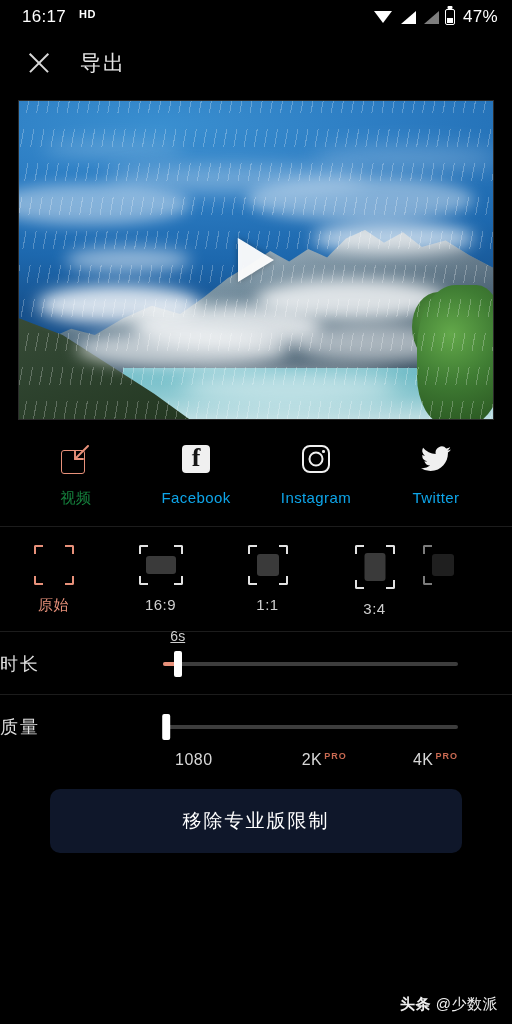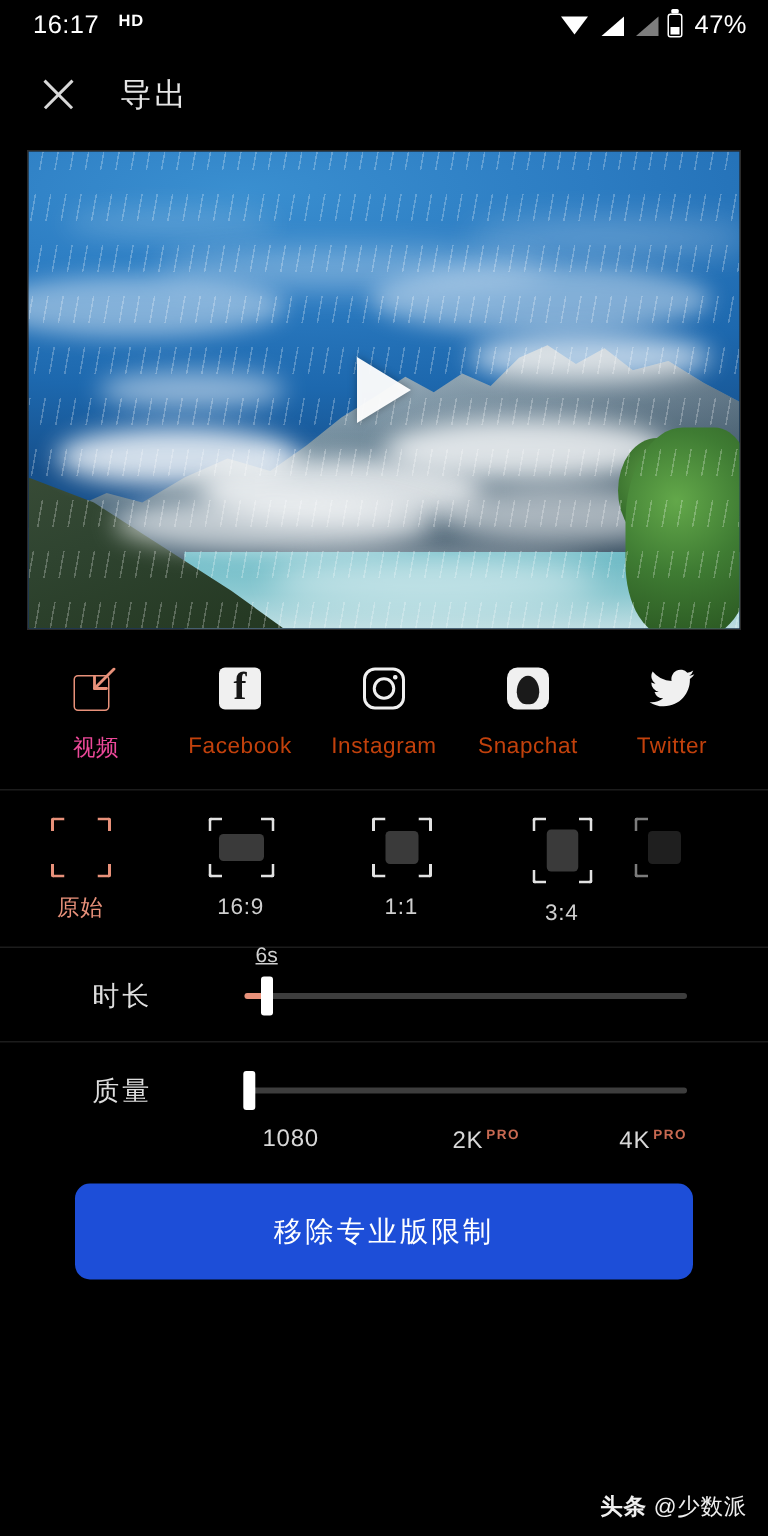--- a/index.html
+++ b/index.html
@@ -152,22 +152,22 @@
 
   
   .share-row {
     display:flex; padding:22px 16px 18px 16px; align-items:flex-start;
   }
   .share-item {
     flex:1; display:flex; flex-direction:column; align-items:center; gap:13px;
     cursor:pointer;
   }
   .share-ico { width:34px; height:34px; display:flex; align-items:center; justify-content:center; }
-  .share-label { font-size:15px; color:#c2410c; letter-spacing:.4px; }
-  .share-item.active .share-label { color:#ec4899; }
+  .share-label { font-size:15px; color:#0ea5e9; letter-spacing:.4px; }
+  .share-item.active .share-label { color:#15803d; }
 
   .ic-savevideo { width:30px; height:30px; position:relative; }
   .ic-savevideo .box {
     position:absolute; left:0; bottom:0; width:24px; height:24px;
     border:1.8px solid #e8917a; border-radius:3px;
   }
   .ic-savevideo .arr {
     position:absolute; right:1px; top:1px; width:20px; height:20px;
   }
   .ic-fb {
@@ -229,21 +229,21 @@
   .ratio-ico.r169 .fillrect { width:30px; height:18px; }
   .ratio-ico.r11  .fillrect { width:22px; height:22px; }
   .ratio-ico.r34  .fillrect { width:21px; height:28px; }
   .ratio-ico.r34  { height:44px; }
   .ratio-item.cut { width:30px; opacity:.55; }
 
   
   .slider-block { padding:20px 0 18px 0; position:relative; }
   .slider-row { display:flex; align-items:center; }
   .slider-label {
-    width:163px; text-align:center; font-size:18px; color:#dedede;
+    width:163px; text-align:left; font-size:18px; color:#dedede;
     letter-spacing:2px; flex:none;
   }
   .track-wrap { position:relative; flex:1; margin-right:54px; height:20px; }
   .track {
     position:absolute; left:0; right:0; top:50%; transform:translateY(-50%);
     height:4px; background:#3d3d3d; border-radius:2px;
   }
   .track-fill {
     position:absolute; left:0; top:50%; transform:translateY(-50%);
     height:4px; background:#e8917a; border-radius:2px;
@@ -262,21 +262,21 @@
   .tick { font-size:16px; color:#d8d8d8; position:absolute; letter-spacing:.5px; }
   .tick sup { font-size:9px; color:#c96a52; font-weight:700; margin-left:2px; letter-spacing:1px; }
   .tick.t1 { left:12px; }
   .tick.t2 { left:47%; }
   .tick.t3 { right:0; }
 
   
   .cta-wrap { padding:20px 50px 0 50px; }
   .cta {
     width:100%; height:64px; border:none; border-radius:10px;
-    background:#1d4ed8; color:#fff; font-size:19px; letter-spacing:2px;
+    background:#0f172a; color:#fff; font-size:19px; letter-spacing:2px;
     font-family:"Liberation Sans","DejaVu Sans",sans-serif;
     cursor:pointer;
   }
   .watermark {
     position:absolute; right:14px; bottom:10px;
     font-size:15px; color:#efefef; letter-spacing:.5px; font-weight:700;
   }
   .watermark span { font-weight:400; }
 </style>
 </head>
@@ -352,26 +352,20 @@
       <span class="share-label">Facebook</span>
     </div>
 
     <div class="share-item">
       <span class="share-ico">
           <span class="ic-ig"></span>
         </span>
       <span class="share-label">Instagram</span>
     </div>
 
-    <div class="share-item">
-      <span class="share-ico">
-          <span class="ic-sc"></span>
-        </span>
-      <span class="share-label">Snapchat</span>
-    </div>
 
     <div class="share-item">
       <span class="share-ico">
         <svg class="ic-tw" viewBox="0 0 24 20" fill="#f0f0f0">
           <path d="M24 2.4a9.6 9.6 0 0 1-2.83.79A4.95 4.95 0 0 0 23.34.37a9.87 9.87 0 0 1-3.13 1.2A4.92 4.92 0 0 0 11.8 6.03 13.96 13.96 0 0 1 1.67.9a4.93 4.93 0 0 0 1.52 6.57A4.9 4.9 0 0 1 .96 6.86v.06a4.93 4.93 0 0 0 3.95 4.83 4.96 4.96 0 0 1-2.22.08 4.93 4.93 0 0 0 4.6 3.42A9.88 9.88 0 0 1 0 17.3a13.94 13.94 0 0 0 7.55 2.21c9.05 0 14-7.5 14-14 0-.21 0-.42-.02-.63A9.98 9.98 0 0 0 24 2.4z"></path>
         </svg>
       </span>
       <span class="share-label">Twitter</span>
     </div>
   </div>

